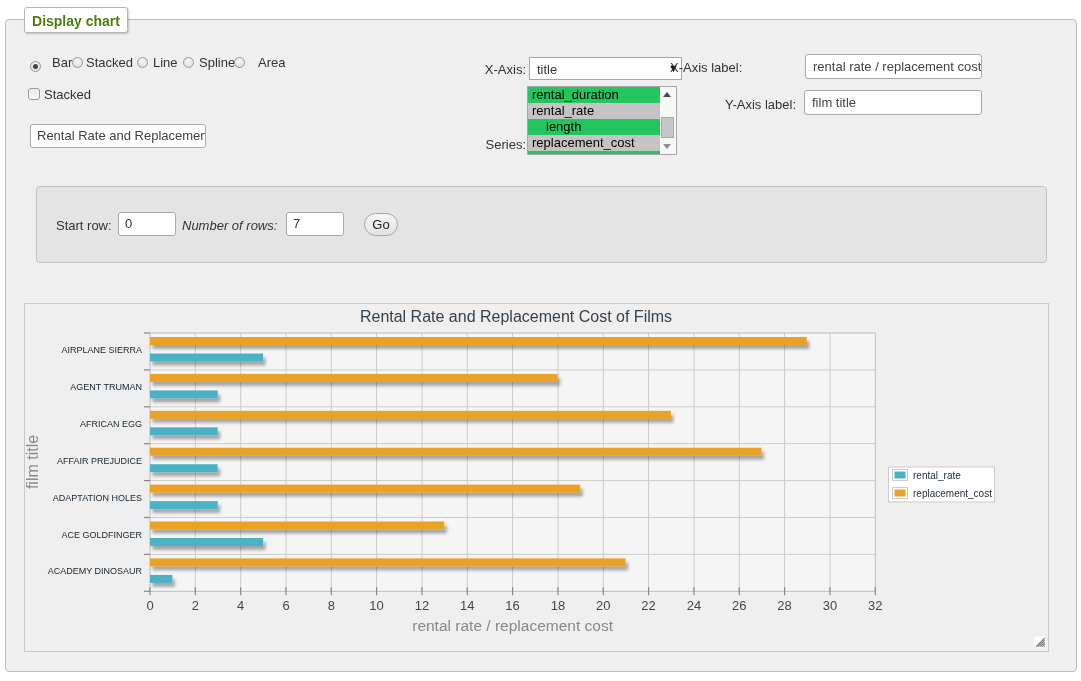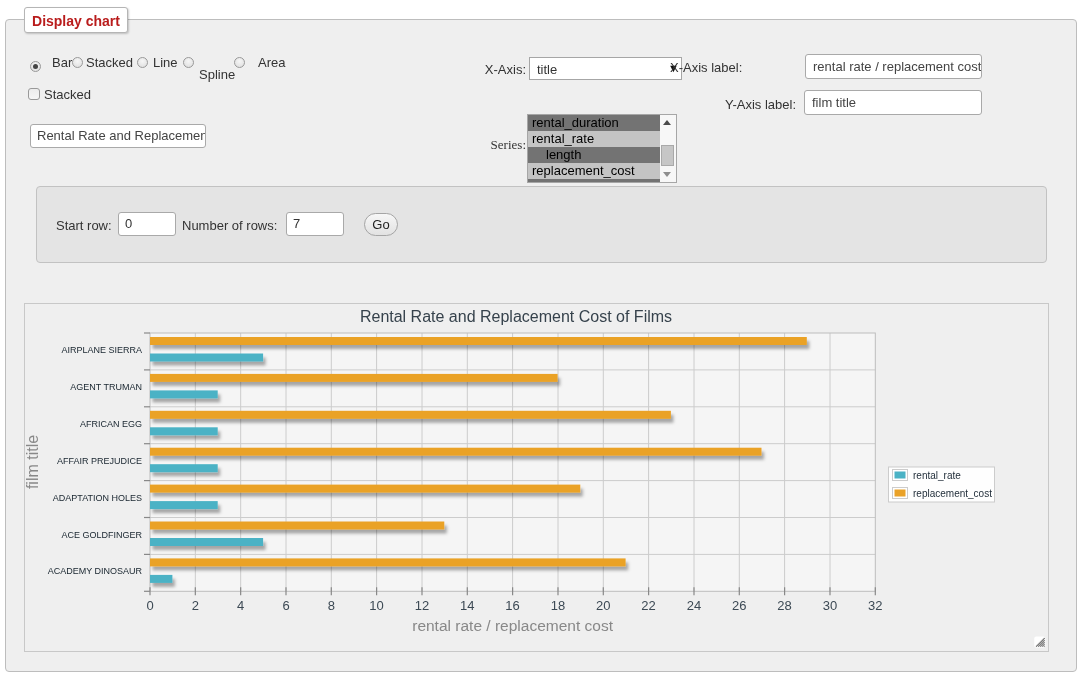--- a/index.html
+++ b/index.html
@@ -9,68 +9,68 @@
 .lbl { font-size:13px; color:#333; }
 .inp { position:absolute; background:#fff; border:1px solid #a9a9a9; border-radius:3px; font-size:13px; color:#444; white-space:nowrap; overflow:hidden; }
 </style>
 </head>
 <body>
 <div id="page">
 
   <div class="abs" style="left:5px;top:19px;width:1072px;height:653px;background:#efefef;border:1px solid #bdbdbd;border-radius:4px;"></div>
 
   <div class="abs" style="left:24px;top:7px;width:104px;height:26px;background:#fff;border:1px solid #b5b5b5;border-radius:3px;box-shadow:1px 1px 2px rgba(0,0,0,0.2);"></div>
-  <div class="abs" style="left:24px;top:7px;width:104px;height:28px;line-height:28px;text-align:center;font-size:14px;font-weight:bold;color:#b91c1c;">Display chart</div>
+  <div class="abs" style="left:24px;top:7px;width:104px;height:28px;line-height:28px;text-align:center;font-size:14px;font-weight:bold;color:#4d7c0f;">Display chart</div>
 
   <div class="abs" style="left:30px;top:57px;height:12px;">
     <span style="display:inline-block;width:11px;height:11px;border-radius:50%;border:1px solid #999;background:radial-gradient(circle at 50% 35%, #f6f6f6 0%, #dcdcdc 100%);position:relative;vertical-align:middle;"><span style="position:absolute;left:2px;top:2px;width:5px;height:5px;border-radius:50%;background:#444;"></span></span>
   </div>
   <div class="abs lbl" style="left:44px;top:55px;margin-left:8px;">Bar</div>
   <div class="abs" style="left:72px;top:57px;width:11px;height:11px;border-radius:50%;border:1px solid #999;background:radial-gradient(circle at 50% 35%, #f6f6f6 0%, #dcdcdc 100%);"></div>
   <div class="abs lbl" style="left:86px;top:55px;">Stacked</div>
   <div class="abs" style="left:137px;top:57px;width:11px;height:11px;border-radius:50%;border:1px solid #999;background:radial-gradient(circle at 50% 35%, #f6f6f6 0%, #dcdcdc 100%);"></div>
   <div class="abs lbl" style="left:153px;top:55px;">Line</div>
   <div class="abs" style="left:183px;top:57px;width:11px;height:11px;border-radius:50%;border:1px solid #999;background:radial-gradient(circle at 50% 35%, #f6f6f6 0%, #dcdcdc 100%);"></div>
-  <div class="abs lbl" style="left:199px;top:67px;">Spline</div>
+  <div class="abs lbl" style="left:199px;top:55px;">Spline</div>
   <div class="abs" style="left:234px;top:57px;width:11px;height:11px;border-radius:50%;border:1px solid #999;background:radial-gradient(circle at 50% 35%, #f6f6f6 0%, #dcdcdc 100%);"></div>
   <div class="abs lbl" style="left:250px;top:55px;margin-left:8px;">Area</div>
 
   <div class="abs" style="left:28px;top:88px;width:12px;height:12px;border:1px solid #999;background:linear-gradient(#ececec,#f6f6f6);border-radius:3px;"></div>
   <div class="abs lbl" style="left:44px;top:87px;">Stacked</div>
 
   <div class="inp" style="left:30px;top:124px;width:176px;height:24px;line-height:22px;padding-left:6px;">Rental Rate and Replacement Cost of Films</div>
 
   <div class="abs lbl" style="left:400px;top:62px;width:126px;text-align:right;">X-Axis:</div>
   <div class="abs" style="left:529px;top:57px;width:153px;height:23px;background:#fff;border:1px solid #a6a6a6;"></div>
   <div class="abs lbl" style="left:537px;top:62px;">title</div>
   <div class="abs" style="left:668px;top:62px;font-size:11px;color:#111;">▼</div>
 
-  <div class="abs lbl" style="left:400px;top:137px;width:126px;text-align:right;font-family:Liberation Serif, serif;">Series:</div>
-  <div class="abs" style="left:527px;top:86px;width:150px;height:69px;background:#737373;border:1px solid #a6a6a6;overflow:hidden;margin-top:28px;">
+  <div class="abs lbl" style="left:400px;top:137px;width:126px;text-align:right;">Series:</div>
+  <div class="abs" style="left:527px;top:86px;width:150px;height:69px;background:#22c55e;border:1px solid #a6a6a6;overflow:hidden;">
     <div style="position:absolute;left:0;top:0;width:132px;height:16px;font-size:13px;color:#000;padding-left:4px;line-height:16px;">rental_duration</div>
     <div style="position:absolute;left:0;top:16px;width:132px;height:16px;font-size:13px;color:#000;padding-left:4px;line-height:16px;background:#c4c4c4;">rental_rate</div>
     <div style="position:absolute;left:0;top:32px;width:132px;height:16px;font-size:13px;color:#000;padding-left:18px;line-height:16px;">length</div>
     <div style="position:absolute;left:0;top:48px;width:132px;height:16px;font-size:13px;color:#000;padding-left:4px;line-height:16px;background:#c4c4c4;">replacement_cost</div>
 
     <div style="position:absolute;right:0;top:0;width:16px;height:67px;background:#f7f7f7;">
       <div style="position:absolute;top:5px;left:3px;width:0;height:0;border-left:4.5px solid transparent;border-right:4.5px solid transparent;border-bottom:5.5px solid #4a4a4a;"></div>
       <div style="position:absolute;top:30px;left:1px;width:13px;height:21px;background:#c6c6c6;border:1px solid #a9a9a9;"></div>
       <div style="position:absolute;bottom:5px;left:3px;width:0;height:0;border-left:4.5px solid transparent;border-right:4.5px solid transparent;border-top:5.5px solid #8e8e8e;"></div>
     </div>
   </div>
 
   <div class="abs lbl" style="left:670px;top:60px;width:126px;text-align:left;">X-Axis label:</div>
   <div class="inp" style="left:805px;top:54px;width:177px;height:25px;line-height:23px;padding-left:7px;">rental rate / replacement cost</div>
   <div class="abs lbl" style="left:670px;top:97px;width:126px;text-align:right;">Y-Axis label:</div>
   <div class="inp" style="left:804px;top:90px;width:178px;height:25px;line-height:23px;padding-left:7px;">film title</div>
 
   <div class="abs" style="left:36px;top:186px;width:1011px;height:77px;background:#e4e4e4;border:1px solid #c2c2c2;border-radius:4px;"></div>
   <div class="abs lbl" style="left:56px;top:218px;">Start row:</div>
   <div class="inp" style="left:118px;top:212px;width:58px;height:24px;line-height:22px;padding-left:6px;color:#333;">0</div>
-  <div class="abs lbl" style="left:182px;top:218px;">Number of rows:</div>
+  <div class="abs lbl" style="left:182px;top:218px;font-style:italic;">Number of rows:</div>
   <div class="inp" style="left:286px;top:212px;width:58px;height:24px;line-height:22px;padding-left:6px;color:#333;">7</div>
   <div class="abs" style="left:364px;top:213px;width:34px;height:23px;border:1px solid #a5a5a5;border-radius:12px;background:linear-gradient(#f7f7f7,#e2e2e2);text-align:center;line-height:22px;font-size:13px;font-weight:normal;color:#222;">Go</div>
 
   <div class="abs" style="left:24px;top:303px;width:1025px;height:349px;background:#efefef;border:1px solid #c8c8c8;"></div>
 
   <svg class="abs" style="left:24px;top:303px;" width="1024" height="348" viewBox="0 0 1024 348">
     <defs>
       <filter id="barshadow" x="-20%" y="-60%" width="140%" height="260%">
         <feDropShadow dx="2.5" dy="4" stdDeviation="1.6" flood-color="#000" flood-opacity="0.32"></feDropShadow>
       </filter>

